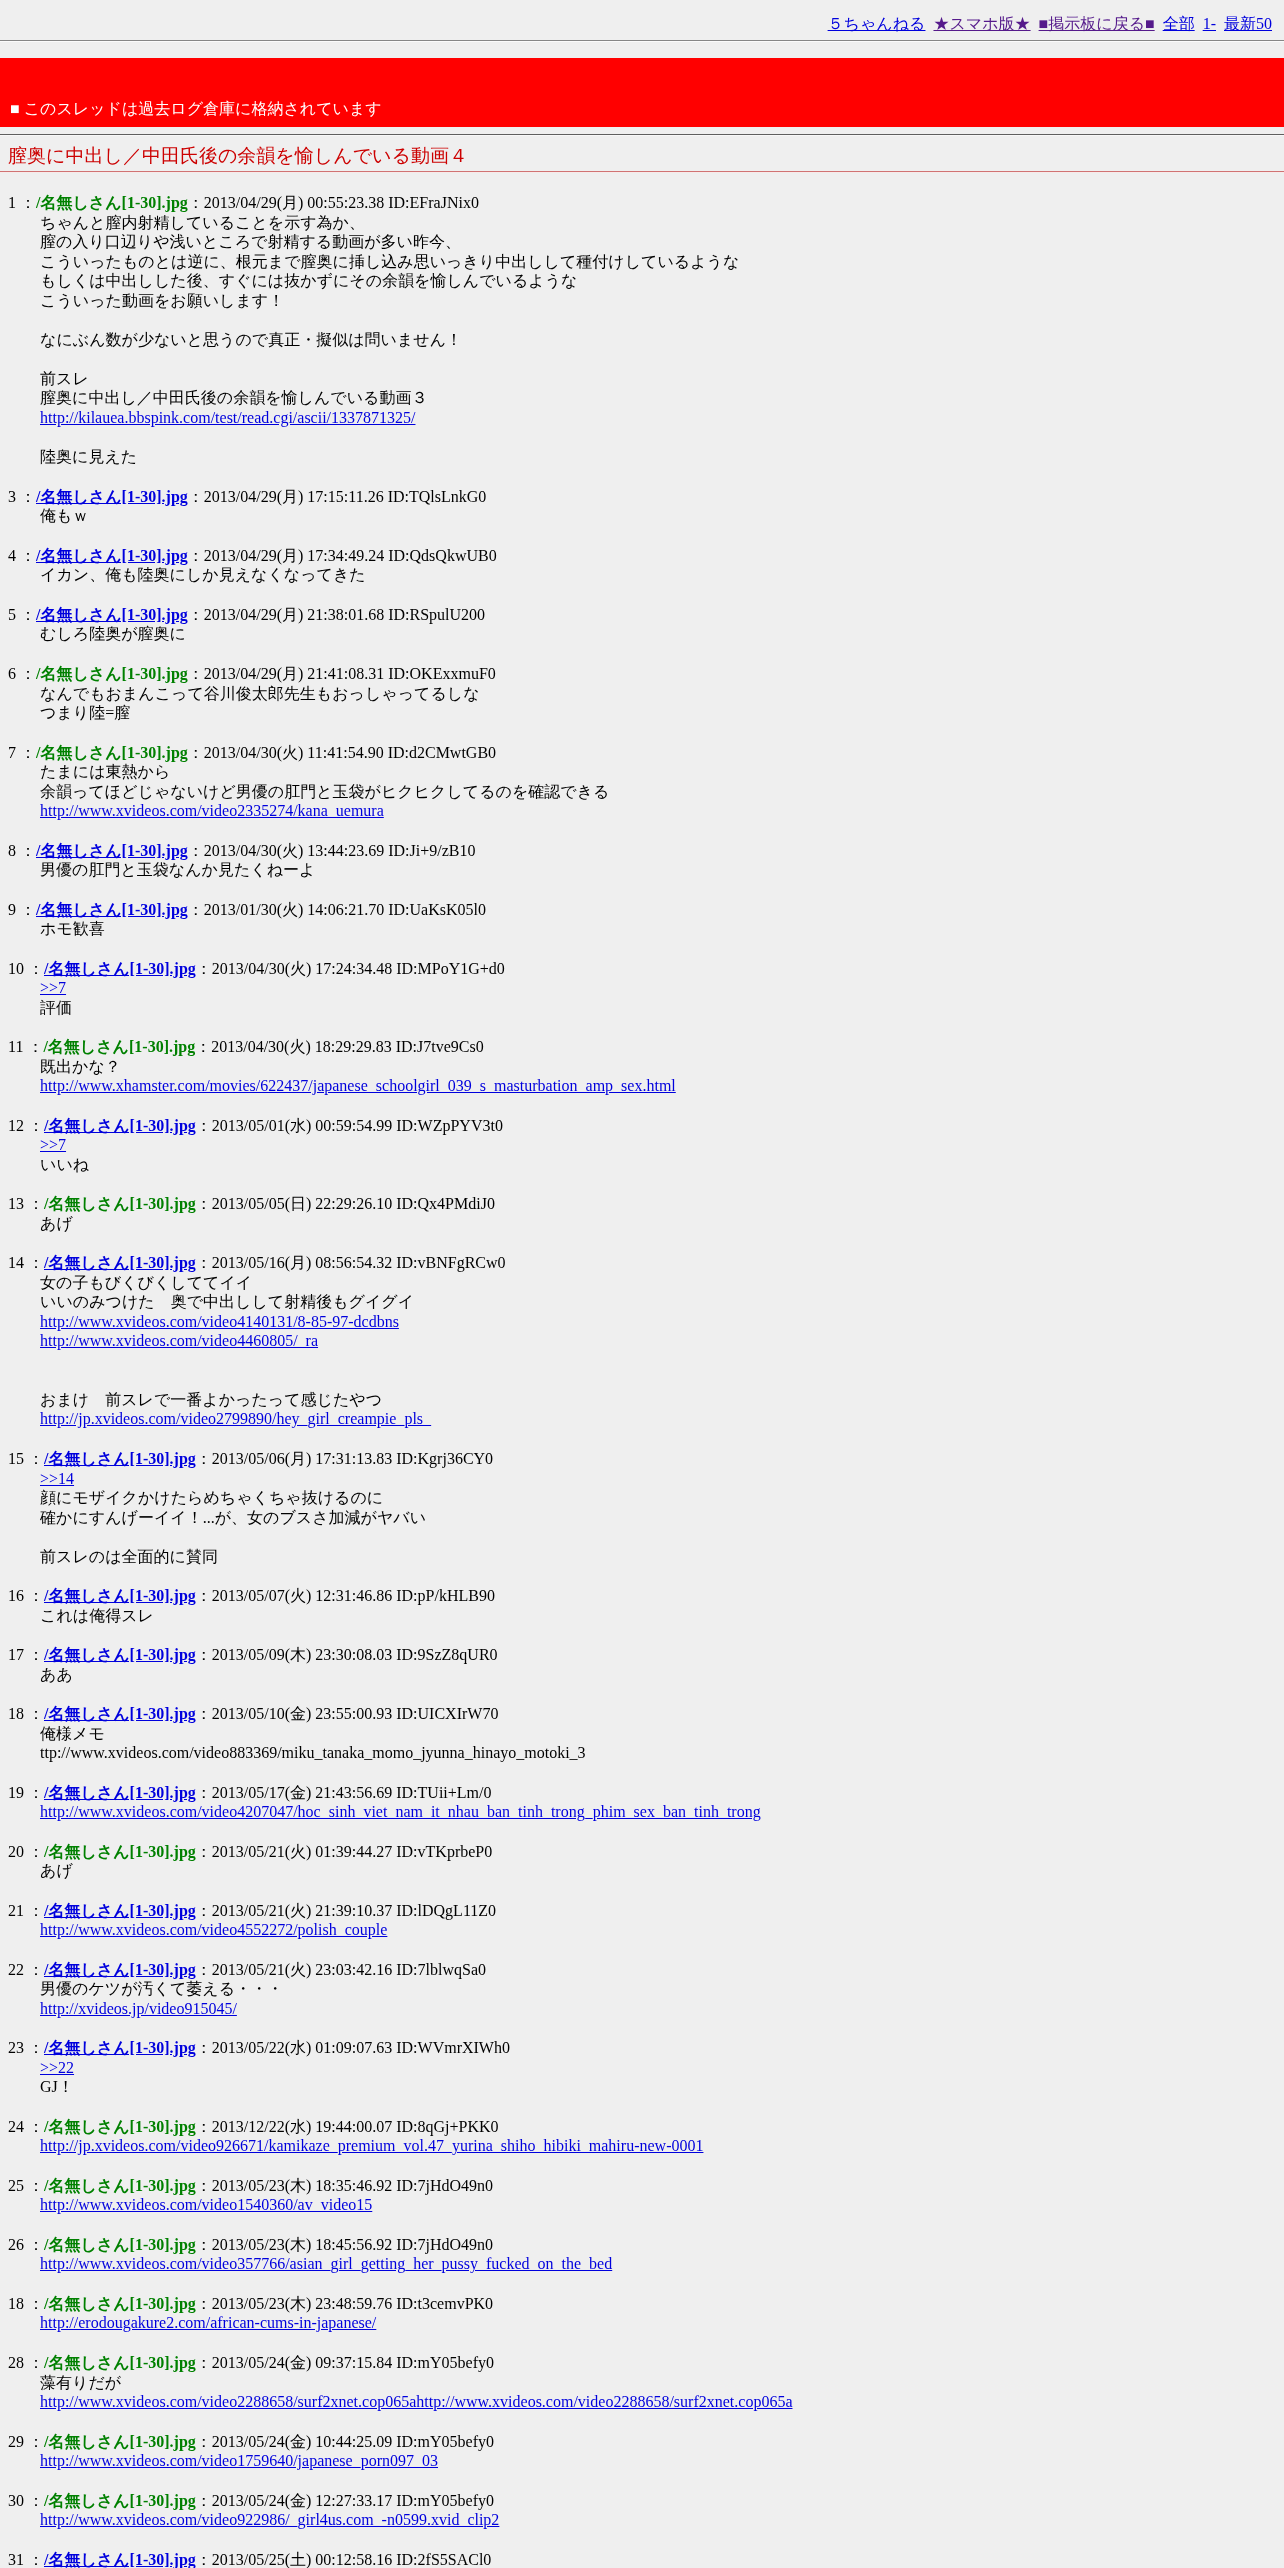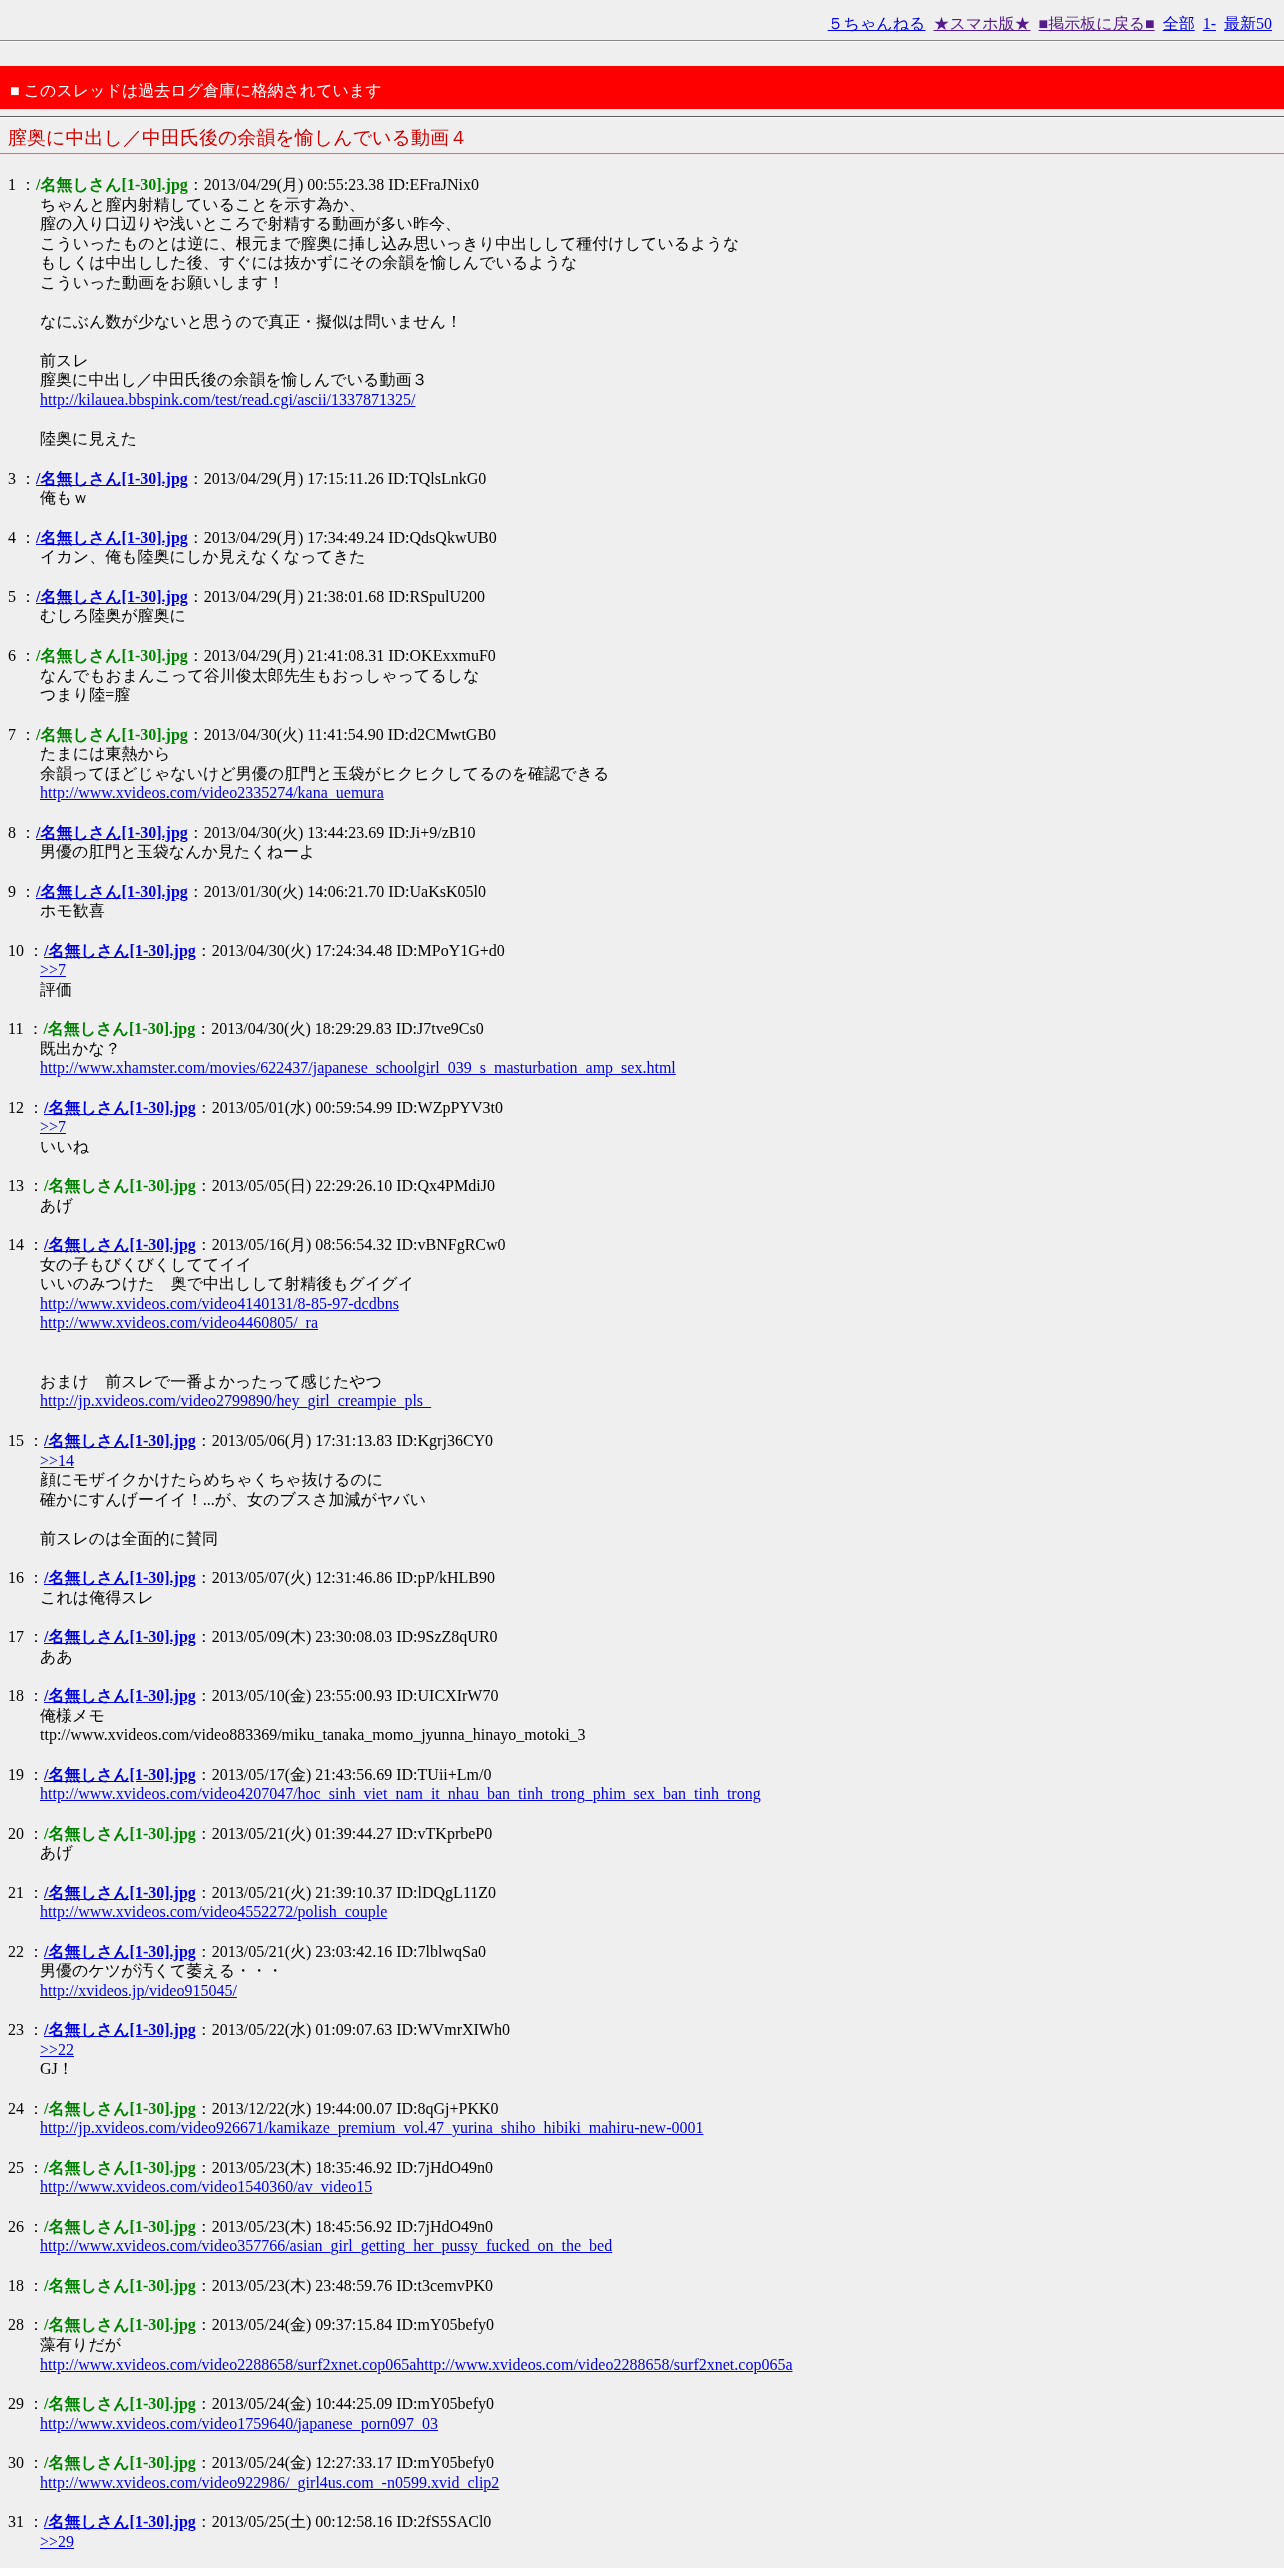--- a/index.html
+++ b/index.html
@@ -16,21 +16,21 @@
   a{text-decoration:underline;color:var(--link);cursor:pointer;}
   a.visited{color:var(--visited);}
   .nav{margin:14px 8px 6px 8px;text-align:right;}
   .nav a{margin-right:4px;}
   hr{border:none;margin:0;}
   .hr-top{border-top:1px solid #868686;border-bottom:1px solid #fbfbfb;}
   .hr-mid{border-top:1px solid #5f5f5f;border-bottom:1px solid #f8f8f8;margin-top:7px;}
   .hr-red{border-top:1px solid #d07373;border-bottom:1px solid #f8eaea;margin-top:3px;}
   .banner{
     background:var(--banner);color:var(--banner_text);
-    margin-top:24px;padding:15px 10px 9px 10px;font-size:16px;
+    margin-top:16px;padding:41px 10px 9px 10px;font-size:16px;
   }
   .title{color:var(--title);font-size:19px;margin:8px 8px 4px 8px;}
   .posts{padding:0 8px;}
   dl{margin:20px 0;}
   dt{margin:0;}
   dd{margin:0 0 0 32px;}
   .name-green{color:var(--green);font-weight:bold;text-decoration:none;}
   .name-link{color:var(--link);font-weight:bold;text-decoration:underline;}
   .post-date,.post-id{color:#000;}
   .line{min-height:19.5px;white-space:pre-wrap;word-break:break-all;}
@@ -226,20 +226,23 @@
       </dd>
     </dl>
     <dl>
       <dt><span>26</span> ：<span class="name-green">/名無しさん[1-30].jpg</span>：<span class="post-date">2013/05/23(木) 18:45:56.92</span> <span class="post-id">ID:7jHdO49n0</span></dt>
       <dd>
         <div class="line"><a href="#">http://www.xvideos.com/video357766/asian_girl_getting_her_pussy_fucked_on_the_bed</a></div>
       </dd>
     </dl>
     <dl>
       <dt><span>18</span> ：<span class="name-green">/名無しさん[1-30].jpg</span>：<span class="post-date">2013/05/23(木) 23:48:59.76</span> <span class="post-id">ID:t3cemvPK0</span></dt>
+      <dd>
+        <div class="line"><a href="#">http://erodougakure2.com/african-cums-in-japanese/</a></div>
+      </dd>
     </dl>
     <dl>
       <dt><span>28</span> ：<span class="name-green">/名無しさん[1-30].jpg</span>：<span class="post-date">2013/05/24(金) 09:37:15.84</span> <span class="post-id">ID:mY05befy0</span></dt>
       <dd>
         <div class="line">藻有りだが</div>
         <div class="line"><a href="#">http://www.xvideos.com/video2288658/surf2xnet.cop065ahttp://www.xvideos.com/video2288658/surf2xnet.cop065a</a></div>
       </dd>
     </dl>
     <dl>
       <dt><span>29</span> ：<span class="name-green">/名無しさん[1-30].jpg</span>：<span class="post-date">2013/05/24(金) 10:44:25.09</span> <span class="post-id">ID:mY05befy0</span></dt>

